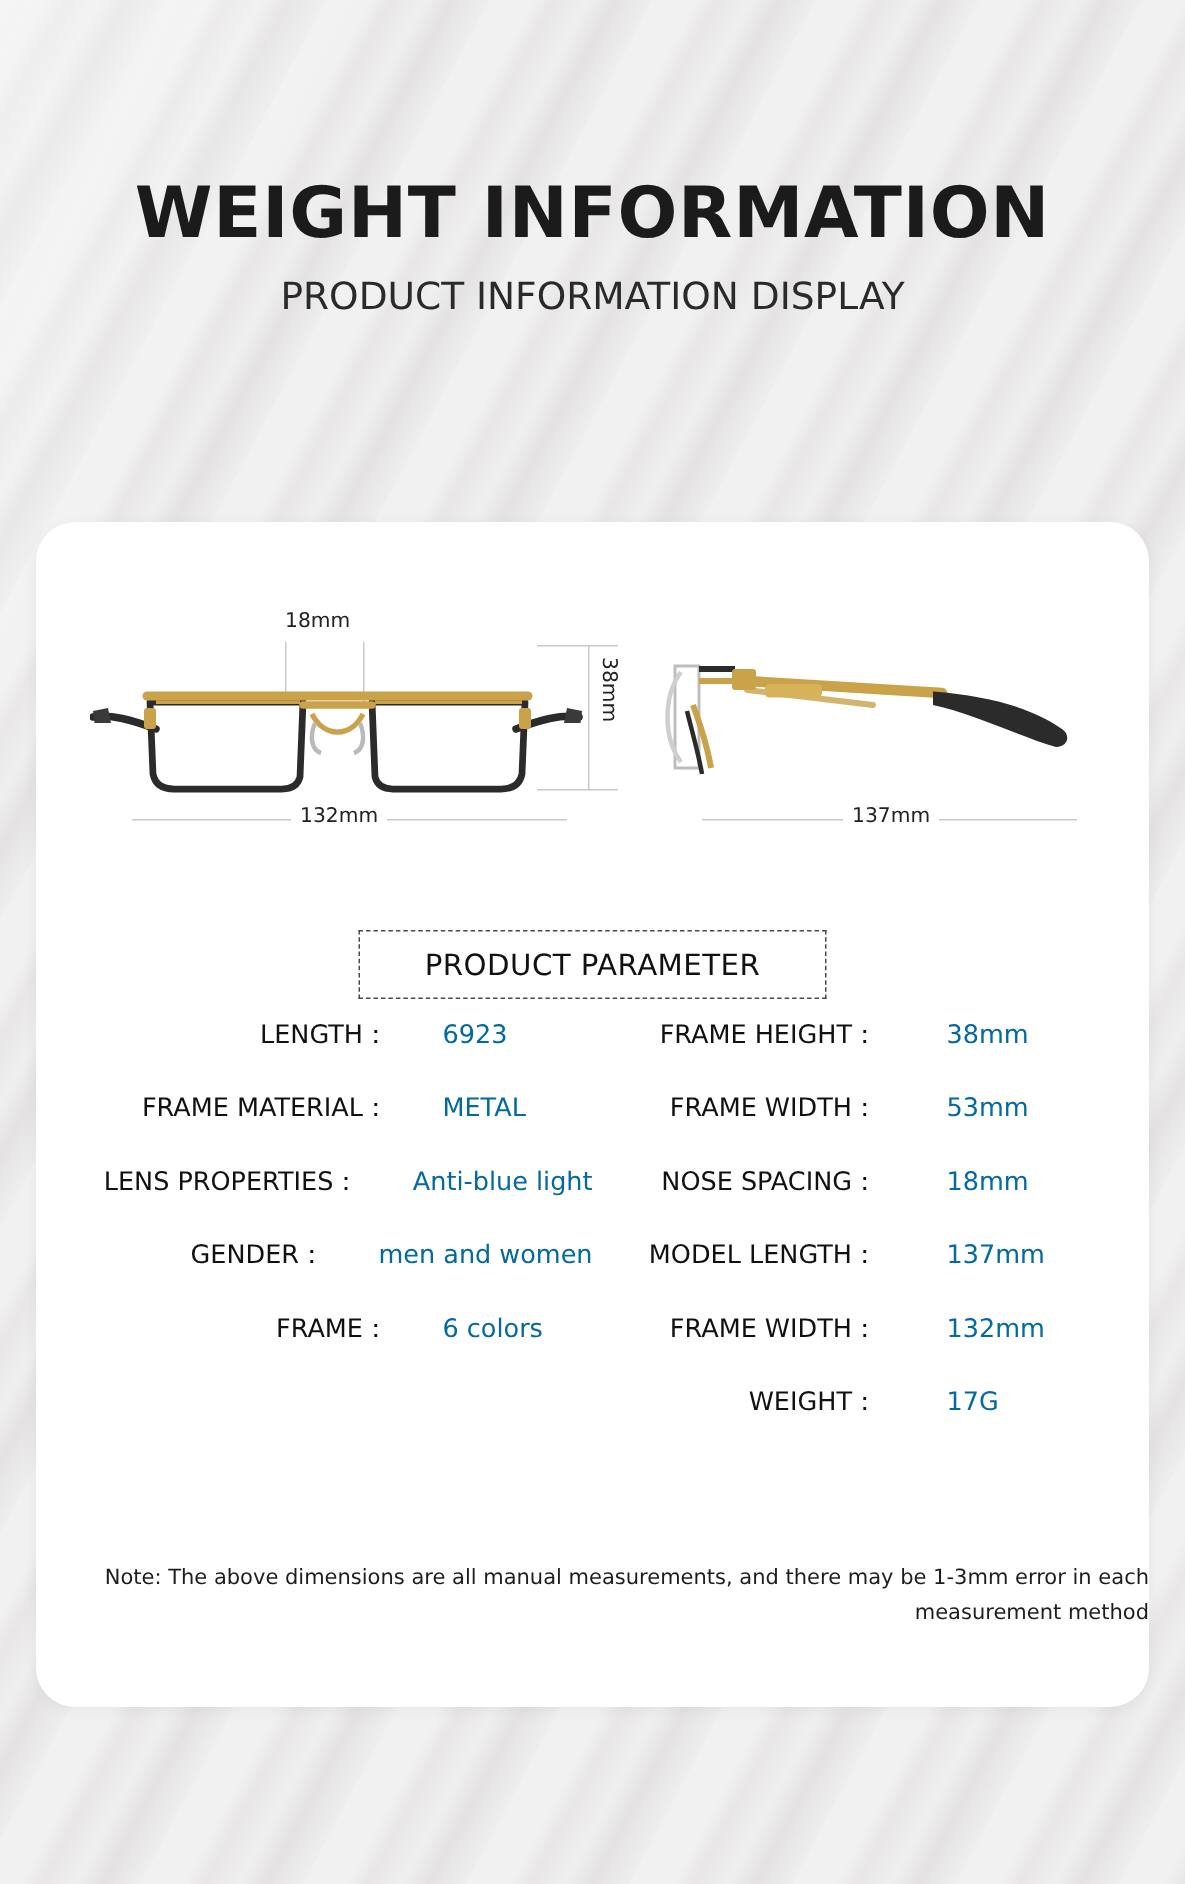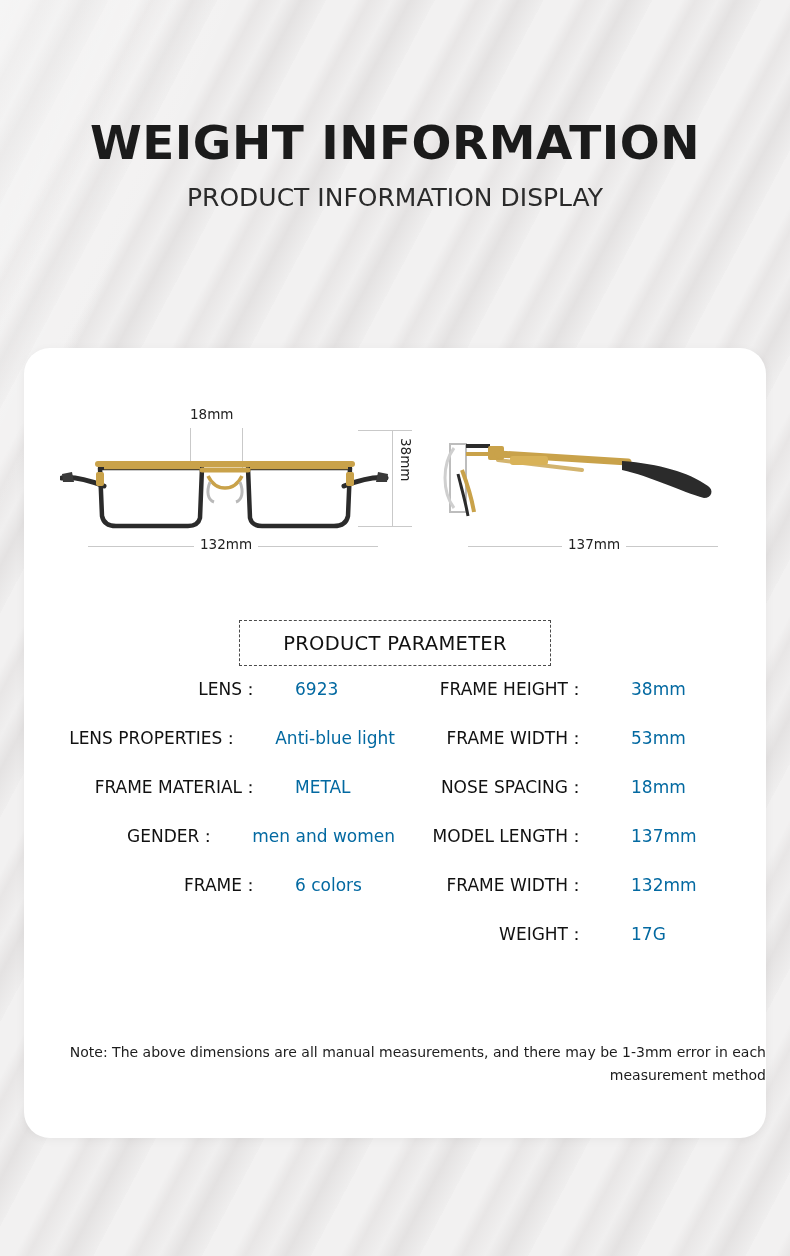--- a/index.html
+++ b/index.html
@@ -206,30 +206,30 @@
       </div>
     </div>
 
     <div class="param-banner">
       <span>PRODUCT PARAMETER</span>
     </div>
 
     <div class="specs">
       <div class="col left">
         <div class="row">
-          <div class="lbl">LENS：</div>
+          <div class="lbl">LENGTH：</div>
           <div class="val">6923</div>
+        </div>
+        <div class="row">
+          <div class="lbl">FRAME MATERIAL：</div>
+          <div class="val">METAL</div>
         </div>
         <div class="row">
           <div class="lbl">LENS PROPERTIES：</div>
           <div class="val">Anti-blue light</div>
-        </div>
-        <div class="row">
-          <div class="lbl">FRAME MATERIAL：</div>
-          <div class="val">METAL</div>
         </div>
         <div class="row">
           <div class="lbl">GENDER：</div>
           <div class="val">men and women</div>
         </div>
         <div class="row">
           <div class="lbl">FRAME：</div>
           <div class="val">6 colors</div>
         </div>
       </div>

